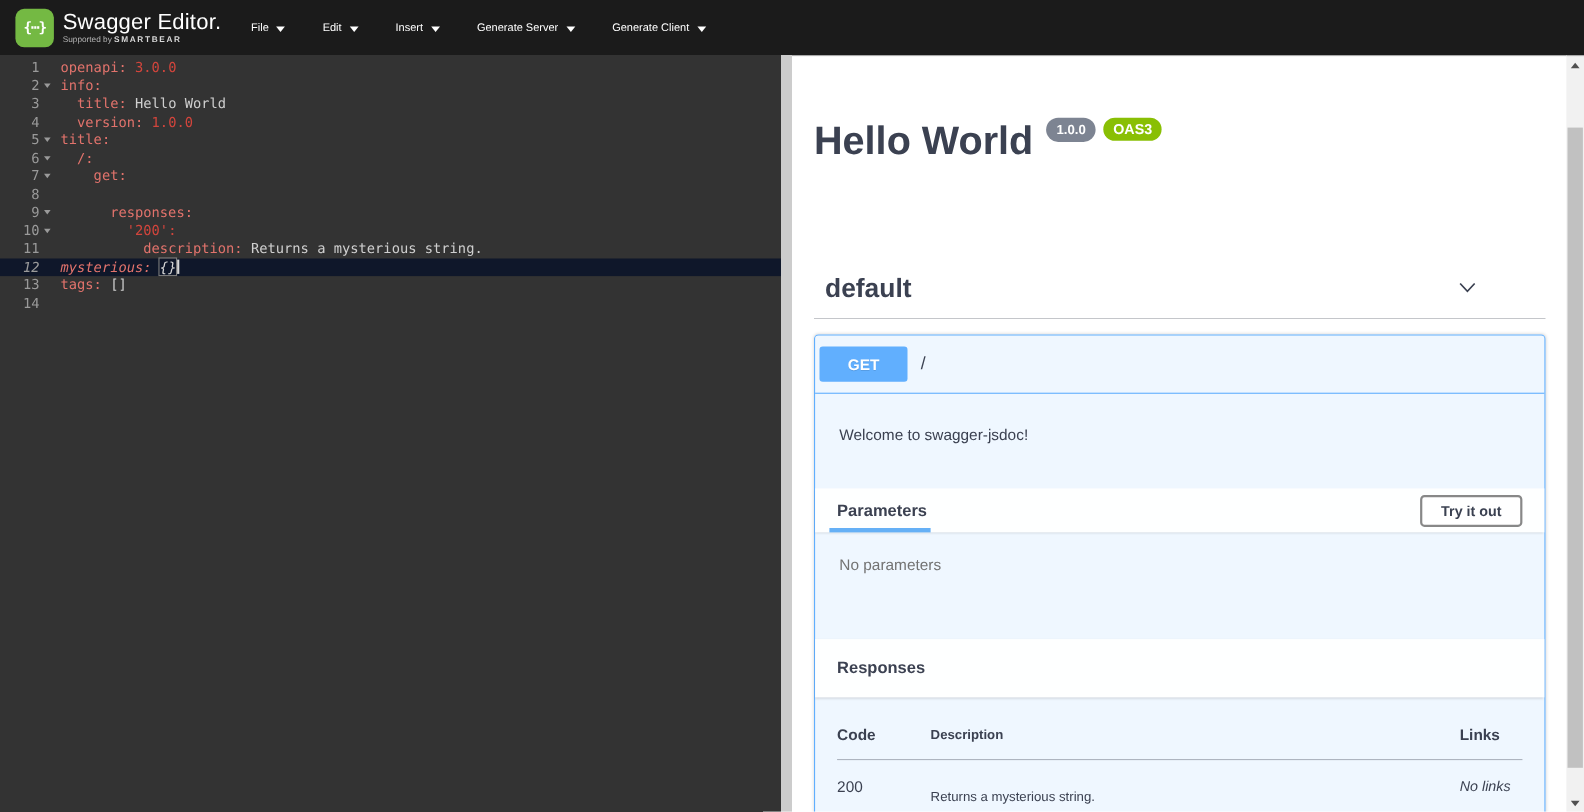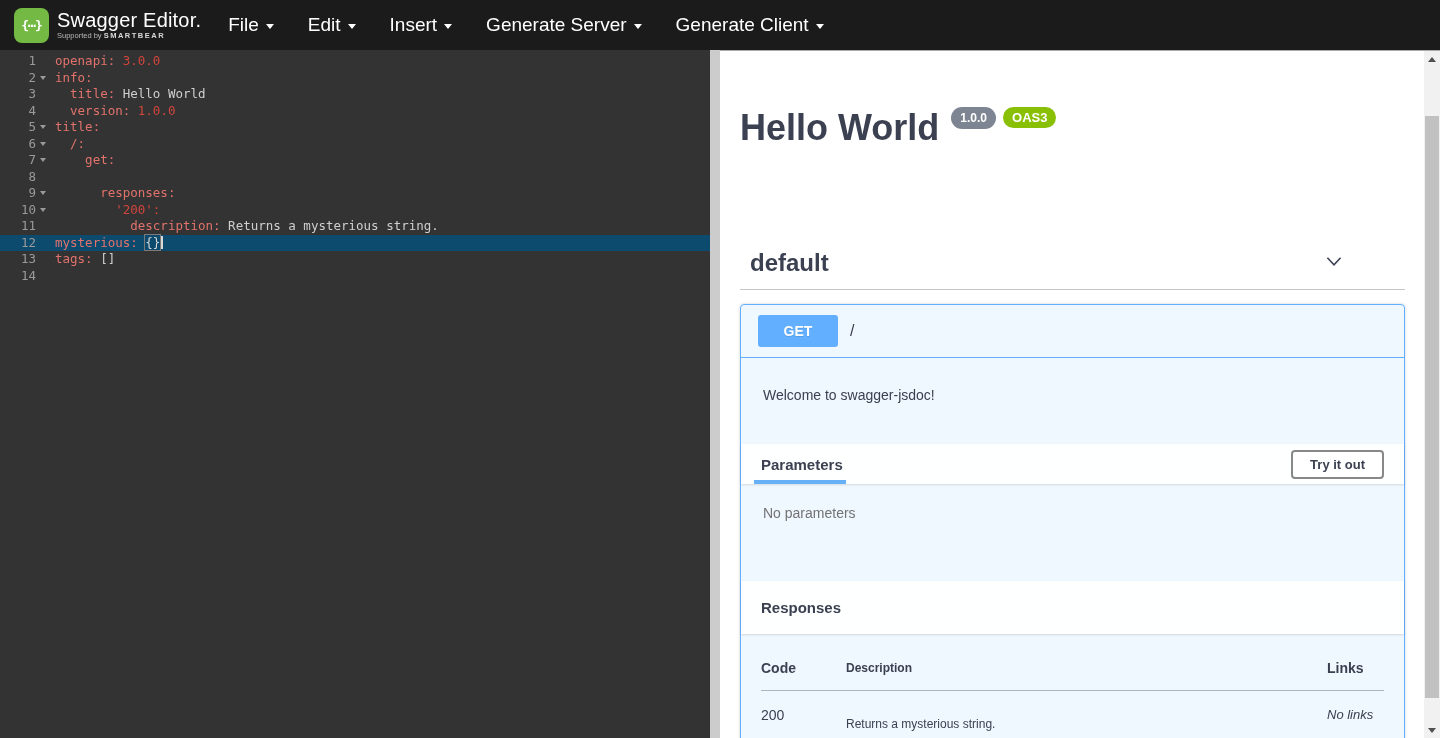--- a/index.html
+++ b/index.html
@@ -11,34 +11,34 @@
     padding: 0 0 0 14px; }
   .logo-box { width: 35px; height: 35px; background: #74b943; border-radius: 8px;
     display: flex; align-items: center; justify-content: center; flex: none; }
   .logo-glyph { color: #fff; font-family: "DejaVu Sans Mono", monospace; font-size: 13px;
     font-weight: bold; letter-spacing: -1px; }
   .brand-wrap { margin-left: 8px; line-height: 1.05; }
   .brand { color: #fff; font-size: 20px; font-weight: 500; letter-spacing: .2px; }
   .brand-sub { color: #b7b7b7; font-size: 7.5px; margin-top: 1px; }
   .brand-sub b { color: #d9d9d9; letter-spacing: 1.5px; }
   .menu { display: flex; margin-left: 27px; gap: 34px; }
-  .menu-item { color: #fff; font-size: 19px; display: flex; align-items: center;
+  .menu-item { color: #fff; font-size: 10px; display: flex; align-items: center;
     gap: 7px; cursor: pointer; text-align: center; }
   .menu-caret { width: 0; height: 0; border-left: 4px solid transparent;
     border-right: 4px solid transparent; border-top: 5px solid #fff; margin-top: 2px; }
 
   
   .main { display: flex; height: 688px; }
 
   
   .editor-pane { width: 710px; flex: none; background: #333333; padding-top: 3px;
     font-family: "DejaVu Sans Mono", monospace; font-size: 12.5px; line-height: 16.5px;
     color: #cfcfcf; cursor: text; }
   .code-line { display: flex; height: 16.5px; }
-  .code-line.active { background: #0c4a6e; }
+  .code-line.active { background: #0f172a; font-style: italic; }
   .gutter-cell { width: 48px; flex: none; text-align: right; padding-right: 12px;
     color: #9a9a9a; position: relative; user-select: none; }
   .fold-arrow { position: absolute; right: 2px; top: 6px; width: 0; height: 0;
     border-left: 3.5px solid transparent; border-right: 3.5px solid transparent;
     border-top: 4.5px solid #9a9a9a; }
   .code-content { white-space: pre; padding-left: 7px; }
   .tok-key { color: #e2736c; text-align: right; }
   .tok-num { color: #d2453c; }
   .tok-plain { color: #cfcfcf; }
   .tok-bracket { color: #d8d8d8; outline: 1px solid #7a7a7a; }
@@ -61,21 +61,21 @@
     margin-left: 7px; vertical-align: 18px; }
 
   .tag-header { margin-top: 56px; display: flex; align-items: center;
     justify-content: space-between; padding: 10px 0 12px 10px;
     border-bottom: 1px solid rgba(59,65,81,.3); cursor: pointer; }
   .tag-name { font-size: 24px; font-weight: 700; color: #3b4151; }
   .tag-chevron { margin-right: 60px; }
 
   .opblock { margin-top: 14px; border: 1px solid #61affe; border-radius: 4px;
     background: rgba(97,175,254,.1); box-shadow: 0 0 3px rgba(0,0,0,.19); }
-  .opblock-summary { display: flex; align-items: center; padding: 10px 17px;
+  .opblock-summary { display: flex; align-items: center; padding: 10px 4px;
     border-bottom: 1px solid #61affe; cursor: pointer; }
   .method-badge { background: #61affe; color: #fff; font-weight: 700; font-size: 14px;
     width: 80px; text-align: center; padding: 8px 0; border-radius: 3px;
     text-shadow: 0 1px 0 rgba(0,0,0,.1); }
   .op-path { margin-left: 12px; font-size: 16px; color: #3b4151; }
   .opblock-description { height: 86px; padding: 29px 22px 0; font-size: 14px;
     color: #3b4151; }
 
   .section-header { background: rgba(255,255,255,.9); box-shadow: 0 1px 2px rgba(0,0,0,.12);
     display: flex; align-items: center; justify-content: space-between;

